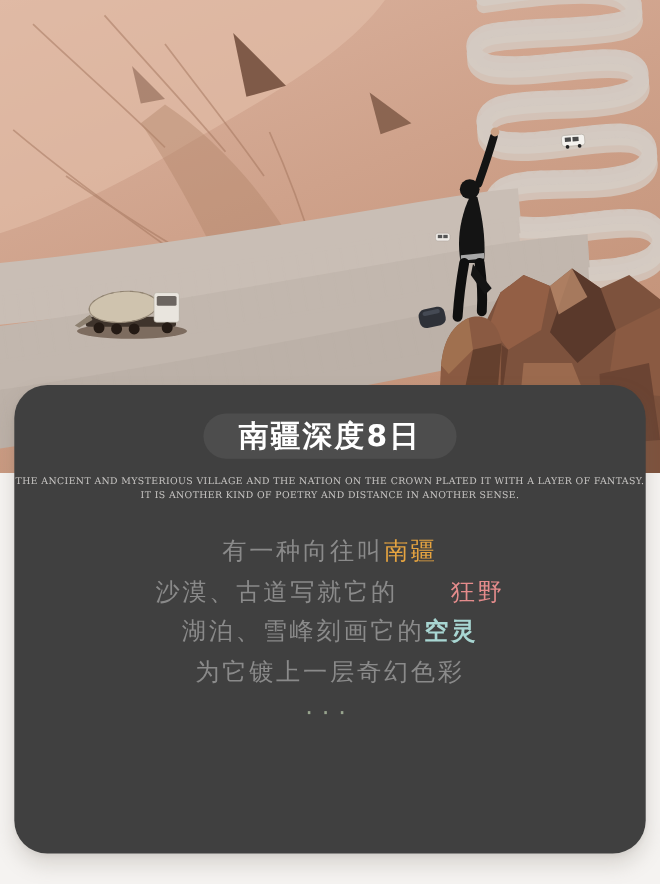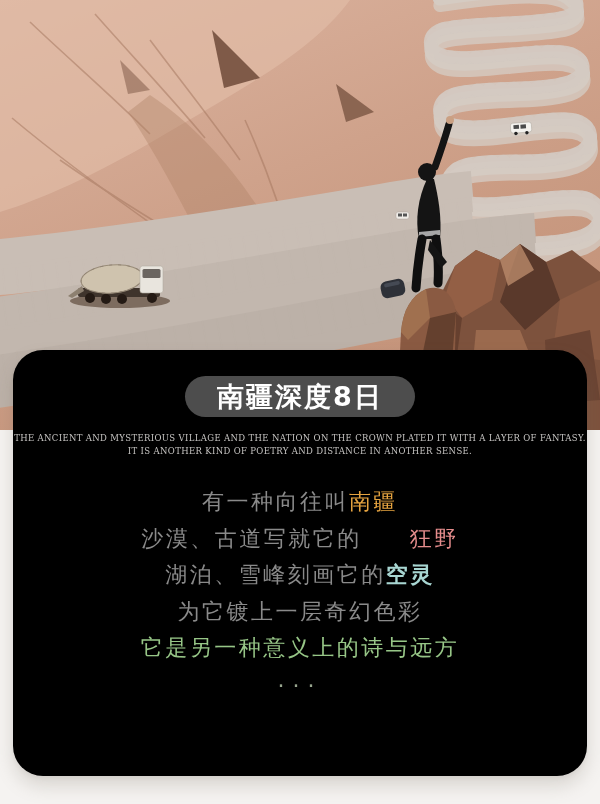--- a/index.html
+++ b/index.html
@@ -10,21 +10,21 @@
     overflow:hidden;
   }
   .stage{position:relative;width:600px;height:804px;overflow:hidden;}
 
   
   .photo{position:absolute;top:0;left:0;width:600px;height:430px;display:block;}
 
   
   .card{
     position:absolute;left:13px;top:350px;width:574px;height:426px;
-    background:#000000;border-radius:30px;
+    background:#404040;border-radius:30px;
     box-shadow:0 10px 18px rgba(120,108,96,.22), 0 2px 5px rgba(0,0,0,.05);
     text-align:center;box-sizing:border-box;padding-top:26px;
   }
   .badge{
     display:inline-block;
     color:#fff;
     font-size:27px;font-weight:700;letter-spacing:2px;
     padding:7px 32px;border-radius:28px;line-height:1;
   }
   .en-sub{
@@ -183,21 +183,18 @@
       </div>
       <div class="poem-line">
         <span style="color: rgb(138, 138, 138);">沙漠、古道写就它的</span><span style="color: rgb(229, 140, 140); margin-left: 48px;">狂野</span>
       </div>
       <div class="poem-line">
         <span style="color: rgb(138, 138, 138);">湖泊、雪峰刻画它的</span><span style="color: rgb(168, 214, 210); font-weight: bold;">空灵</span>
       </div>
       <div class="poem-line">
         <span style="color: rgb(138, 138, 138);">为它镀上一层奇幻色彩</span>
       </div>
-      <div class="poem-line">
-        <span style="color: rgb(151, 198, 135);">它是另一种意义上的诗与远方</span>
-      </div>
     </div>
 
     <div class="dots" style="color: rgb(152, 165, 142);">···</div>
   </div>
 
 </div>
 
 </body></html>

